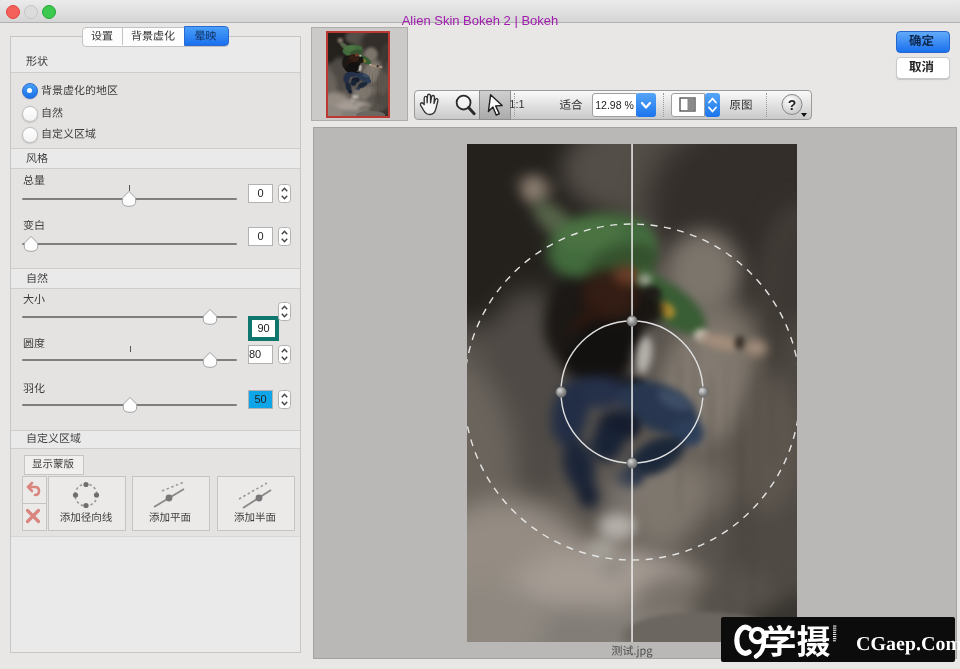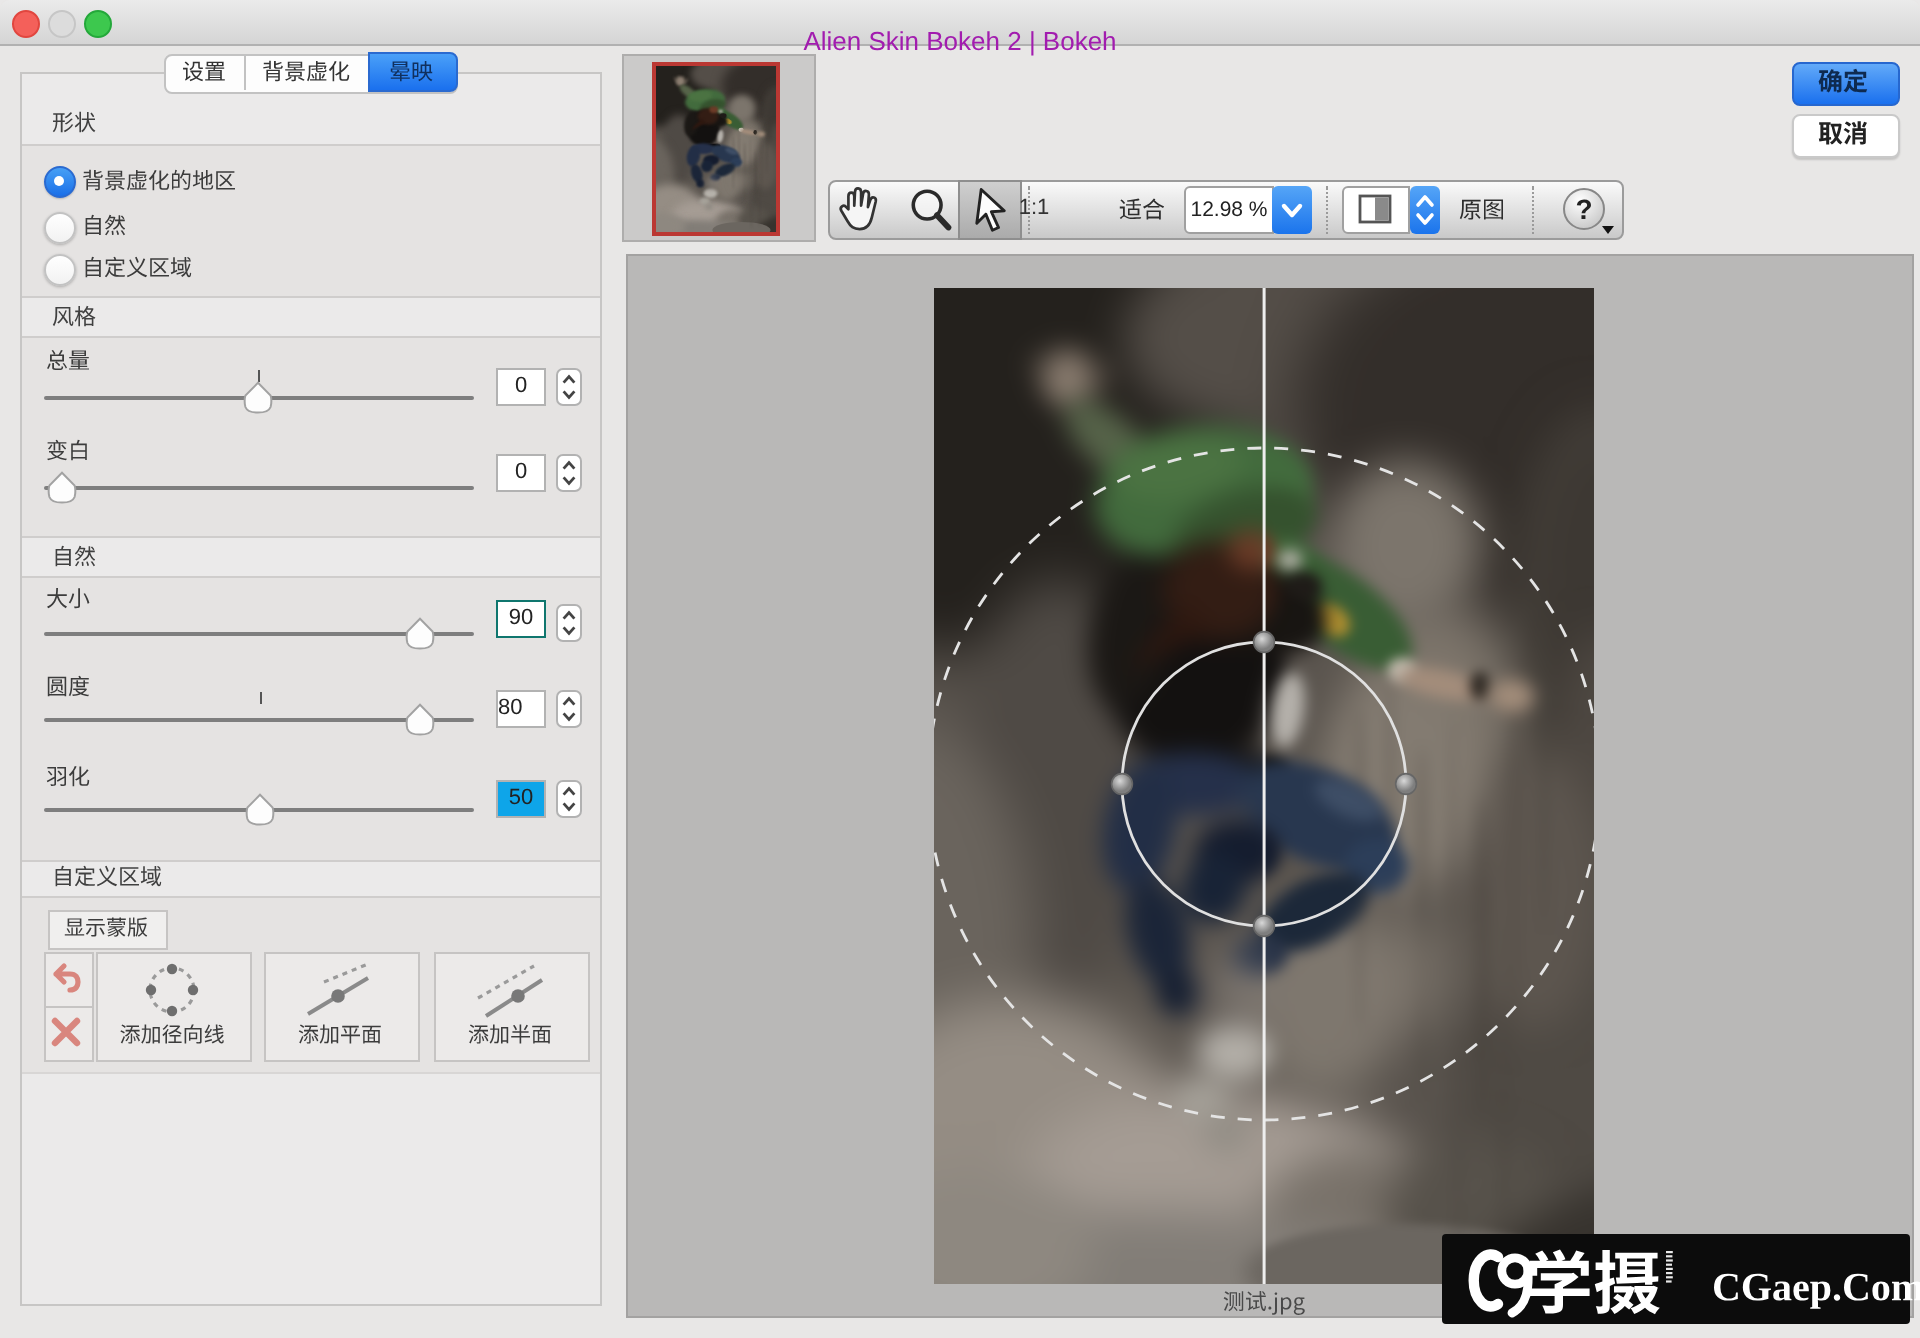--- a/index.html
+++ b/index.html
@@ -49,21 +49,21 @@
     </svg>
     <div style="position:absolute;left:248px;top:227px;width:23px;height:17px;background:#fff;border:1px solid #b2b2b2;font:11px 'Liberation Sans',sans-serif;color:#222;text-align:center;line-height:17px">0</div>
 <svg width="13" height="19" viewBox="0 0 13 19" style="position:absolute;left:278px;top:226.5px">
 <rect x="0.5" y="0.5" width="12" height="18" rx="3" fill="#fff" stroke="#b2b2b2"></rect>
 <path d="M3.8,7.3 L6.5,4.3 L9.2,7.3 M3.8,11.7 L6.5,14.7 L9.2,11.7" fill="none" stroke="#444" stroke-width="1.4"></path>
     </svg>
     <div style="position:absolute;left:22px;top:316px;width:215px;height:2px;background:#7e7e7e;border-radius:1px"></div>
     <svg width="18" height="18" viewBox="-9 -9 18 18" style="position:absolute;left:201px;top:307.5px">
 <path d="M0,-7.6 L6.3,-1.2 C6.8,0 6.8,3 6.3,4.5 C5.5,6.6 3,7.3 0,7.3 C-3,7.3 -5.5,6.6 -6.3,4.5 C-6.8,3 -6.8,0 -6.3,-1.2 Z" fill="#fdfdfd" stroke="#a2a2a2" stroke-width="1"></path>
     </svg>
-    <div style="position:absolute;left:248px;top:300px;width:23px;height:17px;background:#fff;border:1px solid #0f766e;font:11px 'Liberation Sans',sans-serif;color:#222;text-align:center;line-height:17px">90</div>
+    <div style="position:absolute;left:248px;top:316px;width:23px;height:17px;background:#fff;border:4px solid #0f766e;font:11px 'Liberation Sans',sans-serif;color:#222;text-align:center;line-height:17px">90</div>
 <svg width="13" height="19" viewBox="0 0 13 19" style="position:absolute;left:278px;top:301.5px">
 <rect x="0.5" y="0.5" width="12" height="18" rx="3" fill="#fff" stroke="#b2b2b2"></rect>
 <path d="M3.8,7.3 L6.5,4.3 L9.2,7.3 M3.8,11.7 L6.5,14.7 L9.2,11.7" fill="none" stroke="#444" stroke-width="1.4"></path>
     </svg>
     <div style="position:absolute;left:22px;top:359px;width:215px;height:2px;background:#7e7e7e;border-radius:1px"></div>
     <div style="position:absolute;left:129.5px;top:346px;width:1.5px;height:6px;background:#555"></div>
     <svg width="18" height="18" viewBox="-9 -9 18 18" style="position:absolute;left:201px;top:350.5px">
 <path d="M0,-7.6 L6.3,-1.2 C6.8,0 6.8,3 6.3,4.5 C5.5,6.6 3,7.3 0,7.3 C-3,7.3 -5.5,6.6 -6.3,4.5 C-6.8,3 -6.8,0 -6.3,-1.2 Z" fill="#fdfdfd" stroke="#a2a2a2" stroke-width="1"></path>
     </svg>
     <div style="position:absolute;left:248px;top:345px;width:23px;height:17px;background:#fff;border:1px solid #b2b2b2;font:11px 'Liberation Sans',sans-serif;color:#222;text-align:left;line-height:17px">80</div>

